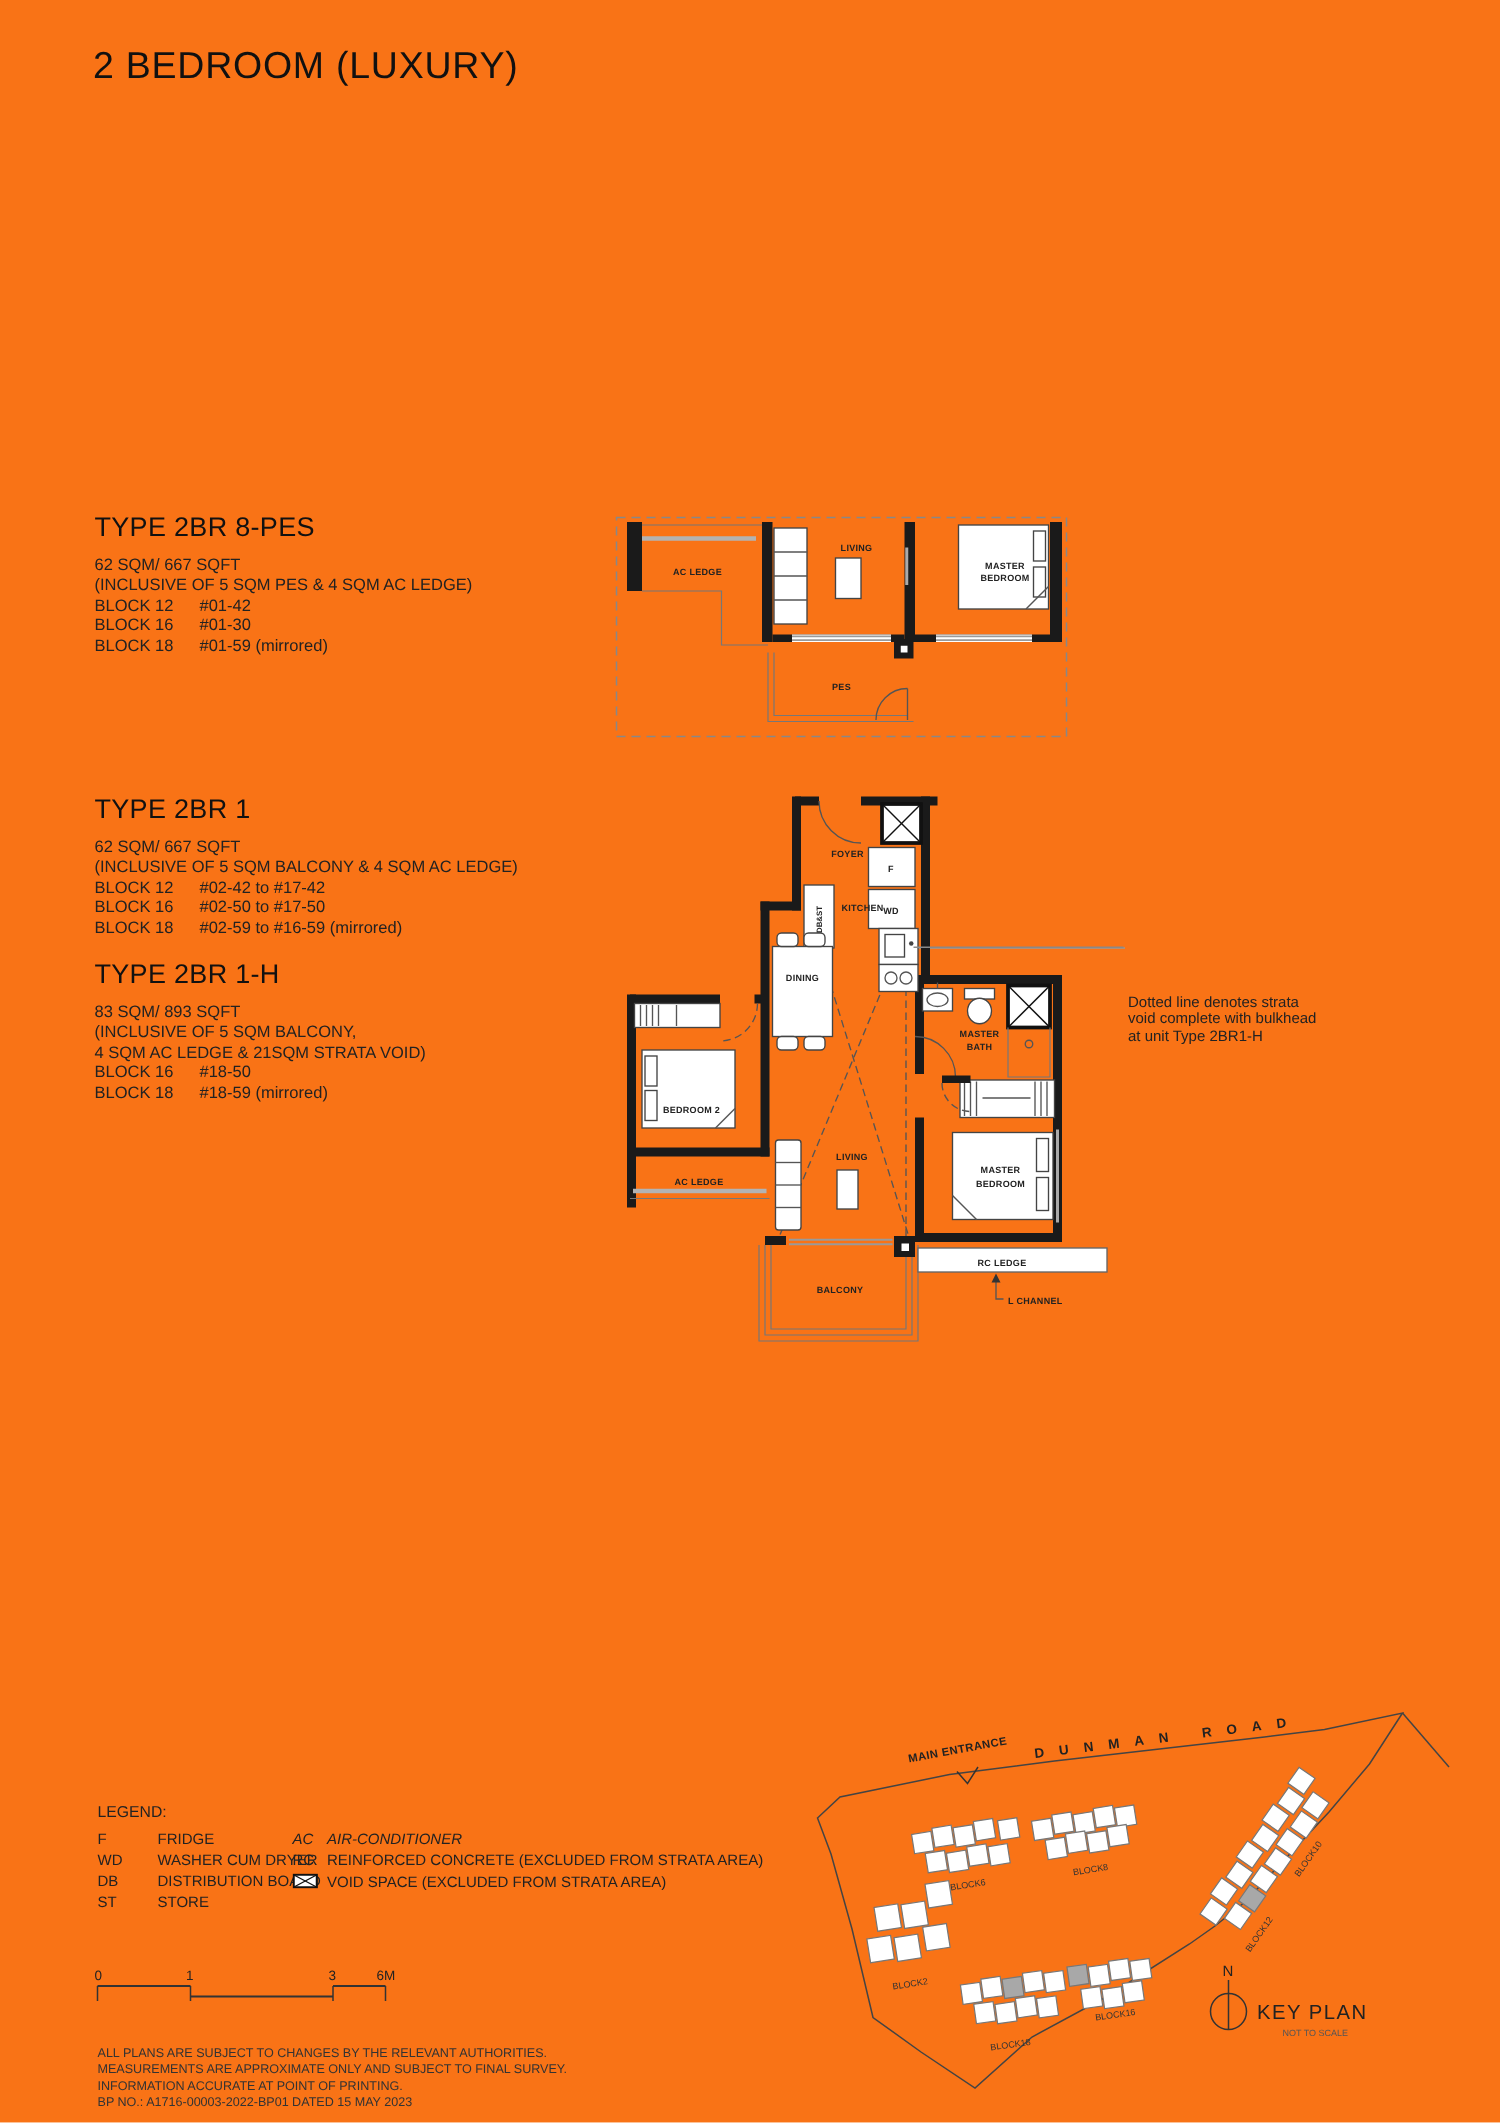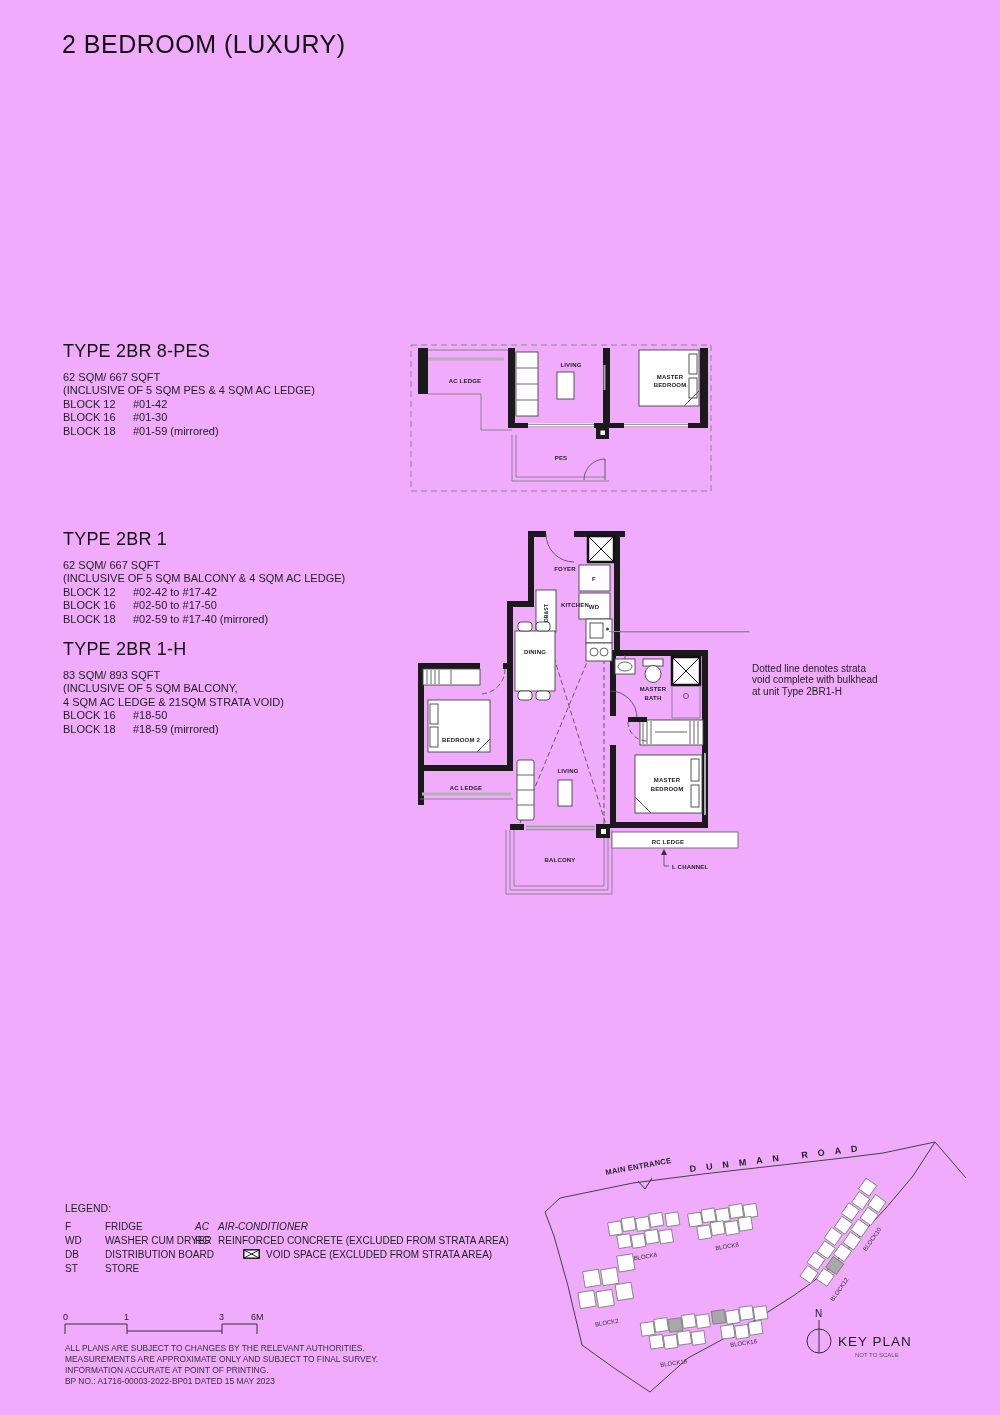--- a/index.html
+++ b/index.html
@@ -1,30 +1,30 @@
 <!DOCTYPE html>
 <html><head>
 <meta charset="utf-8">
 <style>
   html,body{margin:0;padding:0;background:#fff;}
   body{font-family:"Liberation Sans", sans-serif;color:#1a1a1a;}
-  .page{position:relative;width:1000px;height:1415px;background:#f0abfc;overflow:hidden;}
+  .page{position:relative;width:1000px;height:1415px;background:#f97316;overflow:hidden;}
   .abs{position:absolute;}
   .page-title{font-size:25px;font-weight:400;letter-spacing:0.5px;color:#111;}
   .type-name{font-size:18px;font-weight:400;letter-spacing:0.2px;color:#111;}
   .type-details{font-size:11px;line-height:13.4px;color:#222;}
   .type-details .row{white-space:nowrap;}
   .type-details .blk{display:inline-block;width:70px;}
   .annotation{font-size:10px;line-height:11.4px;color:#222;margin-top:36px;}
   .leader{border-top:1px solid #8a8a8a;height:0;}
   .legend-head{font-size:10.5px;color:#222;}
   .legend-row{position:absolute;font-size:10px;color:#222;white-space:nowrap;}
   .legend-key{display:inline-block;width:40px;}
   .legend-key2{display:inline-block;width:23px;}
-  .disclaimer{font-size:8.4px;line-height:11px;color:#333;}
+  .disclaimer{font-size:8.4px;line-height:11px;color:#333;margin-top:20px;}
   svg text{font-family:"Liberation Sans", sans-serif;}
   .rlabel{font-size:6px;font-weight:bold;fill:#222;letter-spacing:0.2px;}
   .rlabel-sm{font-size:5.2px;font-weight:bold;fill:#222;}
   .kp-block{font-size:6px;fill:#333;}
   .wall{fill:#1a1a1a;}
   .thin{stroke:#555;stroke-width:0.9;fill:none;}
   .thin2{stroke:#777;stroke-width:0.8;fill:none;}
   .gray{stroke:#9a9a9a;fill:none;}
   .furn{stroke:#444;stroke-width:0.9;fill:#fff;}
   .dash{stroke:#555;stroke-width:0.9;fill:none;stroke-dasharray:5 3;}
@@ -47,21 +47,21 @@
     </div>
   </div>
 
   <div class="abs" style="left:63px;top:529px;">
     <div class="type-name">TYPE 2BR 1</div>
     <div class="type-details" style="margin-top:9px;">
       <div class="row">62 SQM/ 667 SQFT</div>
       <div class="row">(INCLUSIVE OF 5 SQM BALCONY &amp; 4 SQM AC LEDGE)</div>
       <div class="row"><span class="blk">BLOCK 12</span><span>#02-42   to #17-42</span></div>
       <div class="row"><span class="blk">BLOCK 16</span><span>#02-50   to #17-50</span></div>
-      <div class="row"><span class="blk">BLOCK 18</span><span>#02-59   to #17-40 (mirrored)</span></div>
+      <div class="row"><span class="blk">BLOCK 18</span><span>#02-59   to #16-59 (mirrored)</span></div>
     </div>
   </div>
 
   <div class="abs" style="left:63px;top:639px;">
     <div class="type-name">TYPE 2BR 1-H</div>
     <div class="type-details" style="margin-top:9px;">
       <div class="row">83 SQM/ 893 SQFT</div>
       <div class="row">(INCLUSIVE OF 5 SQM BALCONY,</div>
       <div class="row">4 SQM AC LEDGE &amp; 21SQM STRATA VOID)</div>
       <div class="row"><span class="blk">BLOCK 16</span><span>#18-50</span></div>
@@ -242,21 +242,21 @@
     <div>at unit Type 2BR1-H</div>
   </div>
 
   <div class="abs legend-head" style="left:65px;top:1202px;">LEGEND:</div>
   <div class="legend-row" style="left:65px;top:1221px;"><span class="legend-key">F</span><span>FRIDGE</span></div>
   <div class="legend-row" style="left:65px;top:1235px;"><span class="legend-key">WD</span><span>WASHER CUM  DRYER</span></div>
   <div class="legend-row" style="left:65px;top:1249px;"><span class="legend-key">DB</span><span>DISTRIBUTION BOARD</span></div>
   <div class="legend-row" style="left:65px;top:1263px;"><span class="legend-key">ST</span><span>STORE</span></div>
   <div class="legend-row" style="left:195px;top:1221px;font-style:italic;"><span class="legend-key2">AC</span><span>AIR-CONDITIONER</span></div>
   <div class="legend-row" style="left:195px;top:1235px;"><span class="legend-key2">RC</span><span>REINFORCED CONCRETE (EXCLUDED FROM STRATA AREA)</span></div>
-  <div class="legend-row" style="left:195px;top:1249px;padding-left:48px;">
+  <div class="legend-row" style="left:195px;top:1249px;">
     <span class="legend-key2"><svg width="17" height="10" viewBox="0 0 17 10" style="vertical-align:-1px;">
           <rect x="0.8" y="0.8" width="15.4" height="8.4" fill="#fff" stroke="#111" stroke-width="1.4"></rect>
           <line x1="1" y1="1" x2="16" y2="9" stroke="#111" stroke-width="0.9"></line>
           <line x1="16" y1="1" x2="1" y2="9" stroke="#111" stroke-width="0.9"></line>
         </svg></span><span>VOID SPACE (EXCLUDED FROM STRATA AREA)</span></div>
 
   <svg class="abs" style="left:63px;top:1312px;" width="220" height="26" viewBox="0 0 220 26">
     <text x="0" y="8" font-size="9" fill="#222">0</text>
     <text x="61" y="8" font-size="9" fill="#222">1</text>
     <text x="156" y="8" font-size="9" fill="#222">3</text>

